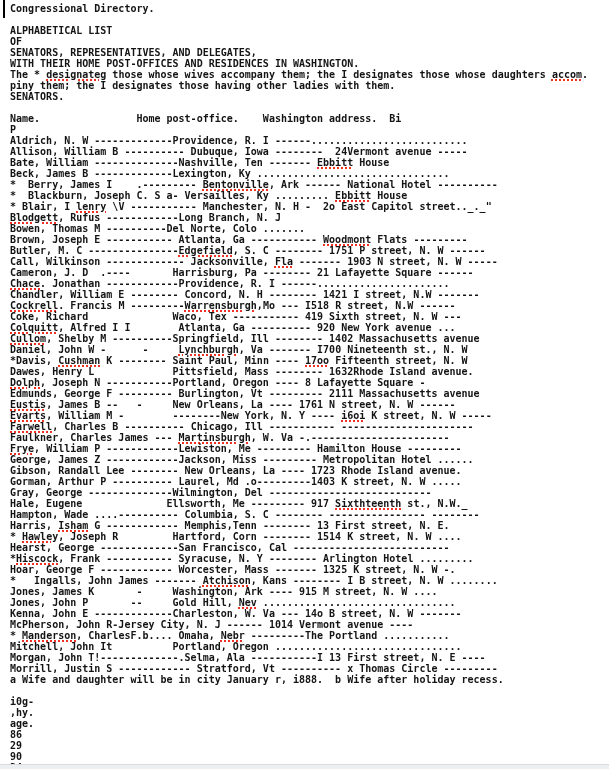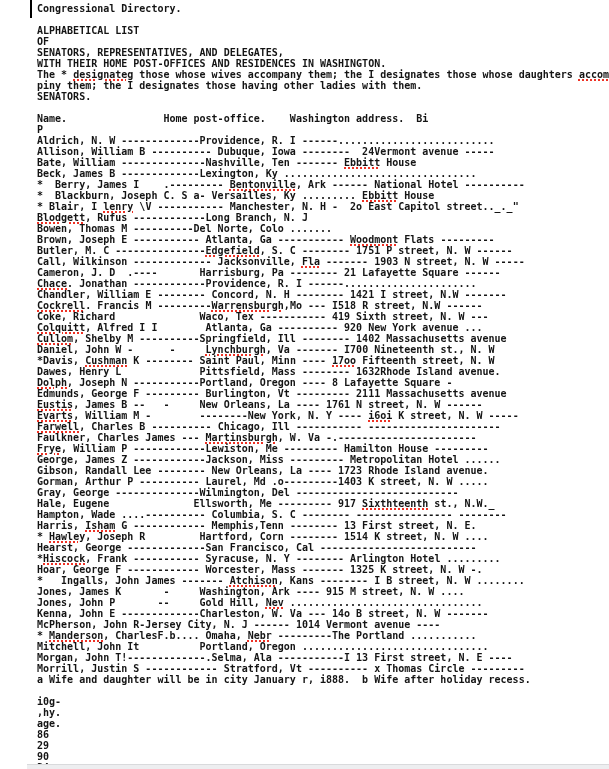--- a/index.html
+++ b/index.html
@@ -8,21 +8,20 @@
     width: 609px;
     height: 769px;
     background: #ffffff;
     overflow: hidden;
   }
   .page {
     position: relative;
     width: 511px;
     height: 769px;
     background: #ffffff;
-    margin-left: 27px;
   }
   .doc {
     position: absolute;
     top: 3px;
     left: 10px;
     font-family: "DejaVu Sans Mono", "Liberation Mono", monospace;
     font-size: 10px;
     font-weight: 700;
     line-height: 11px;
     color: #141414;

